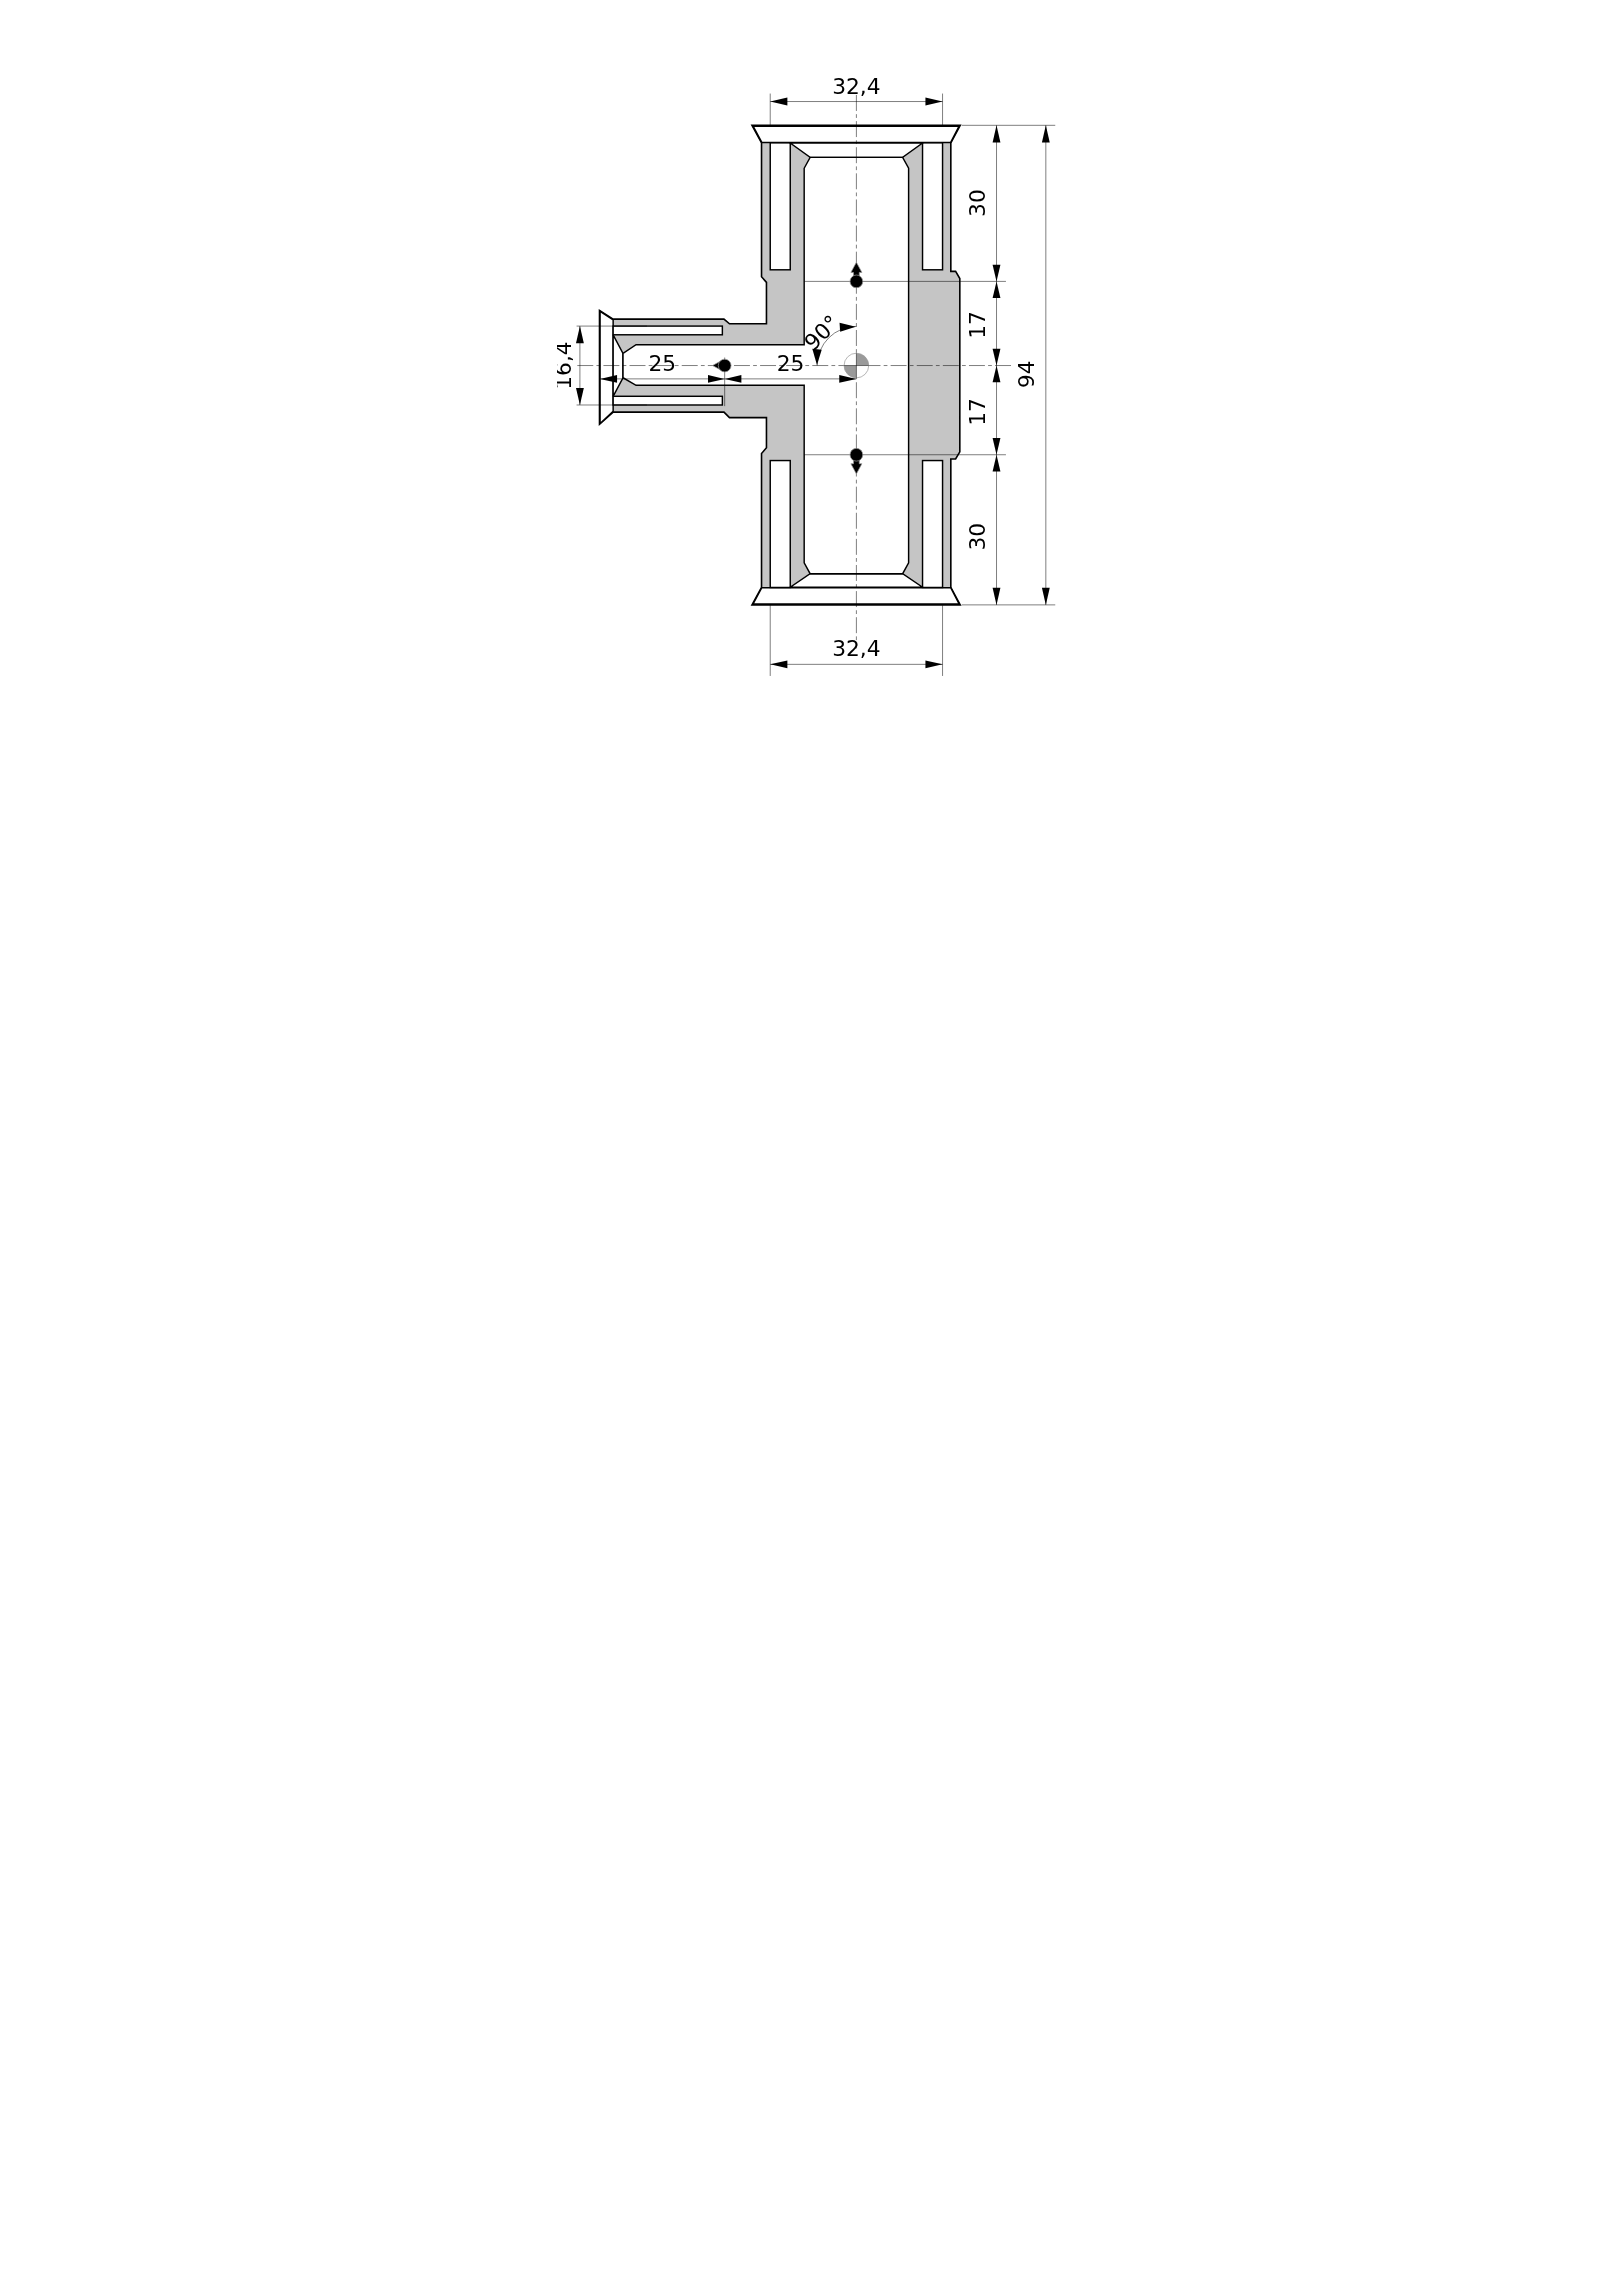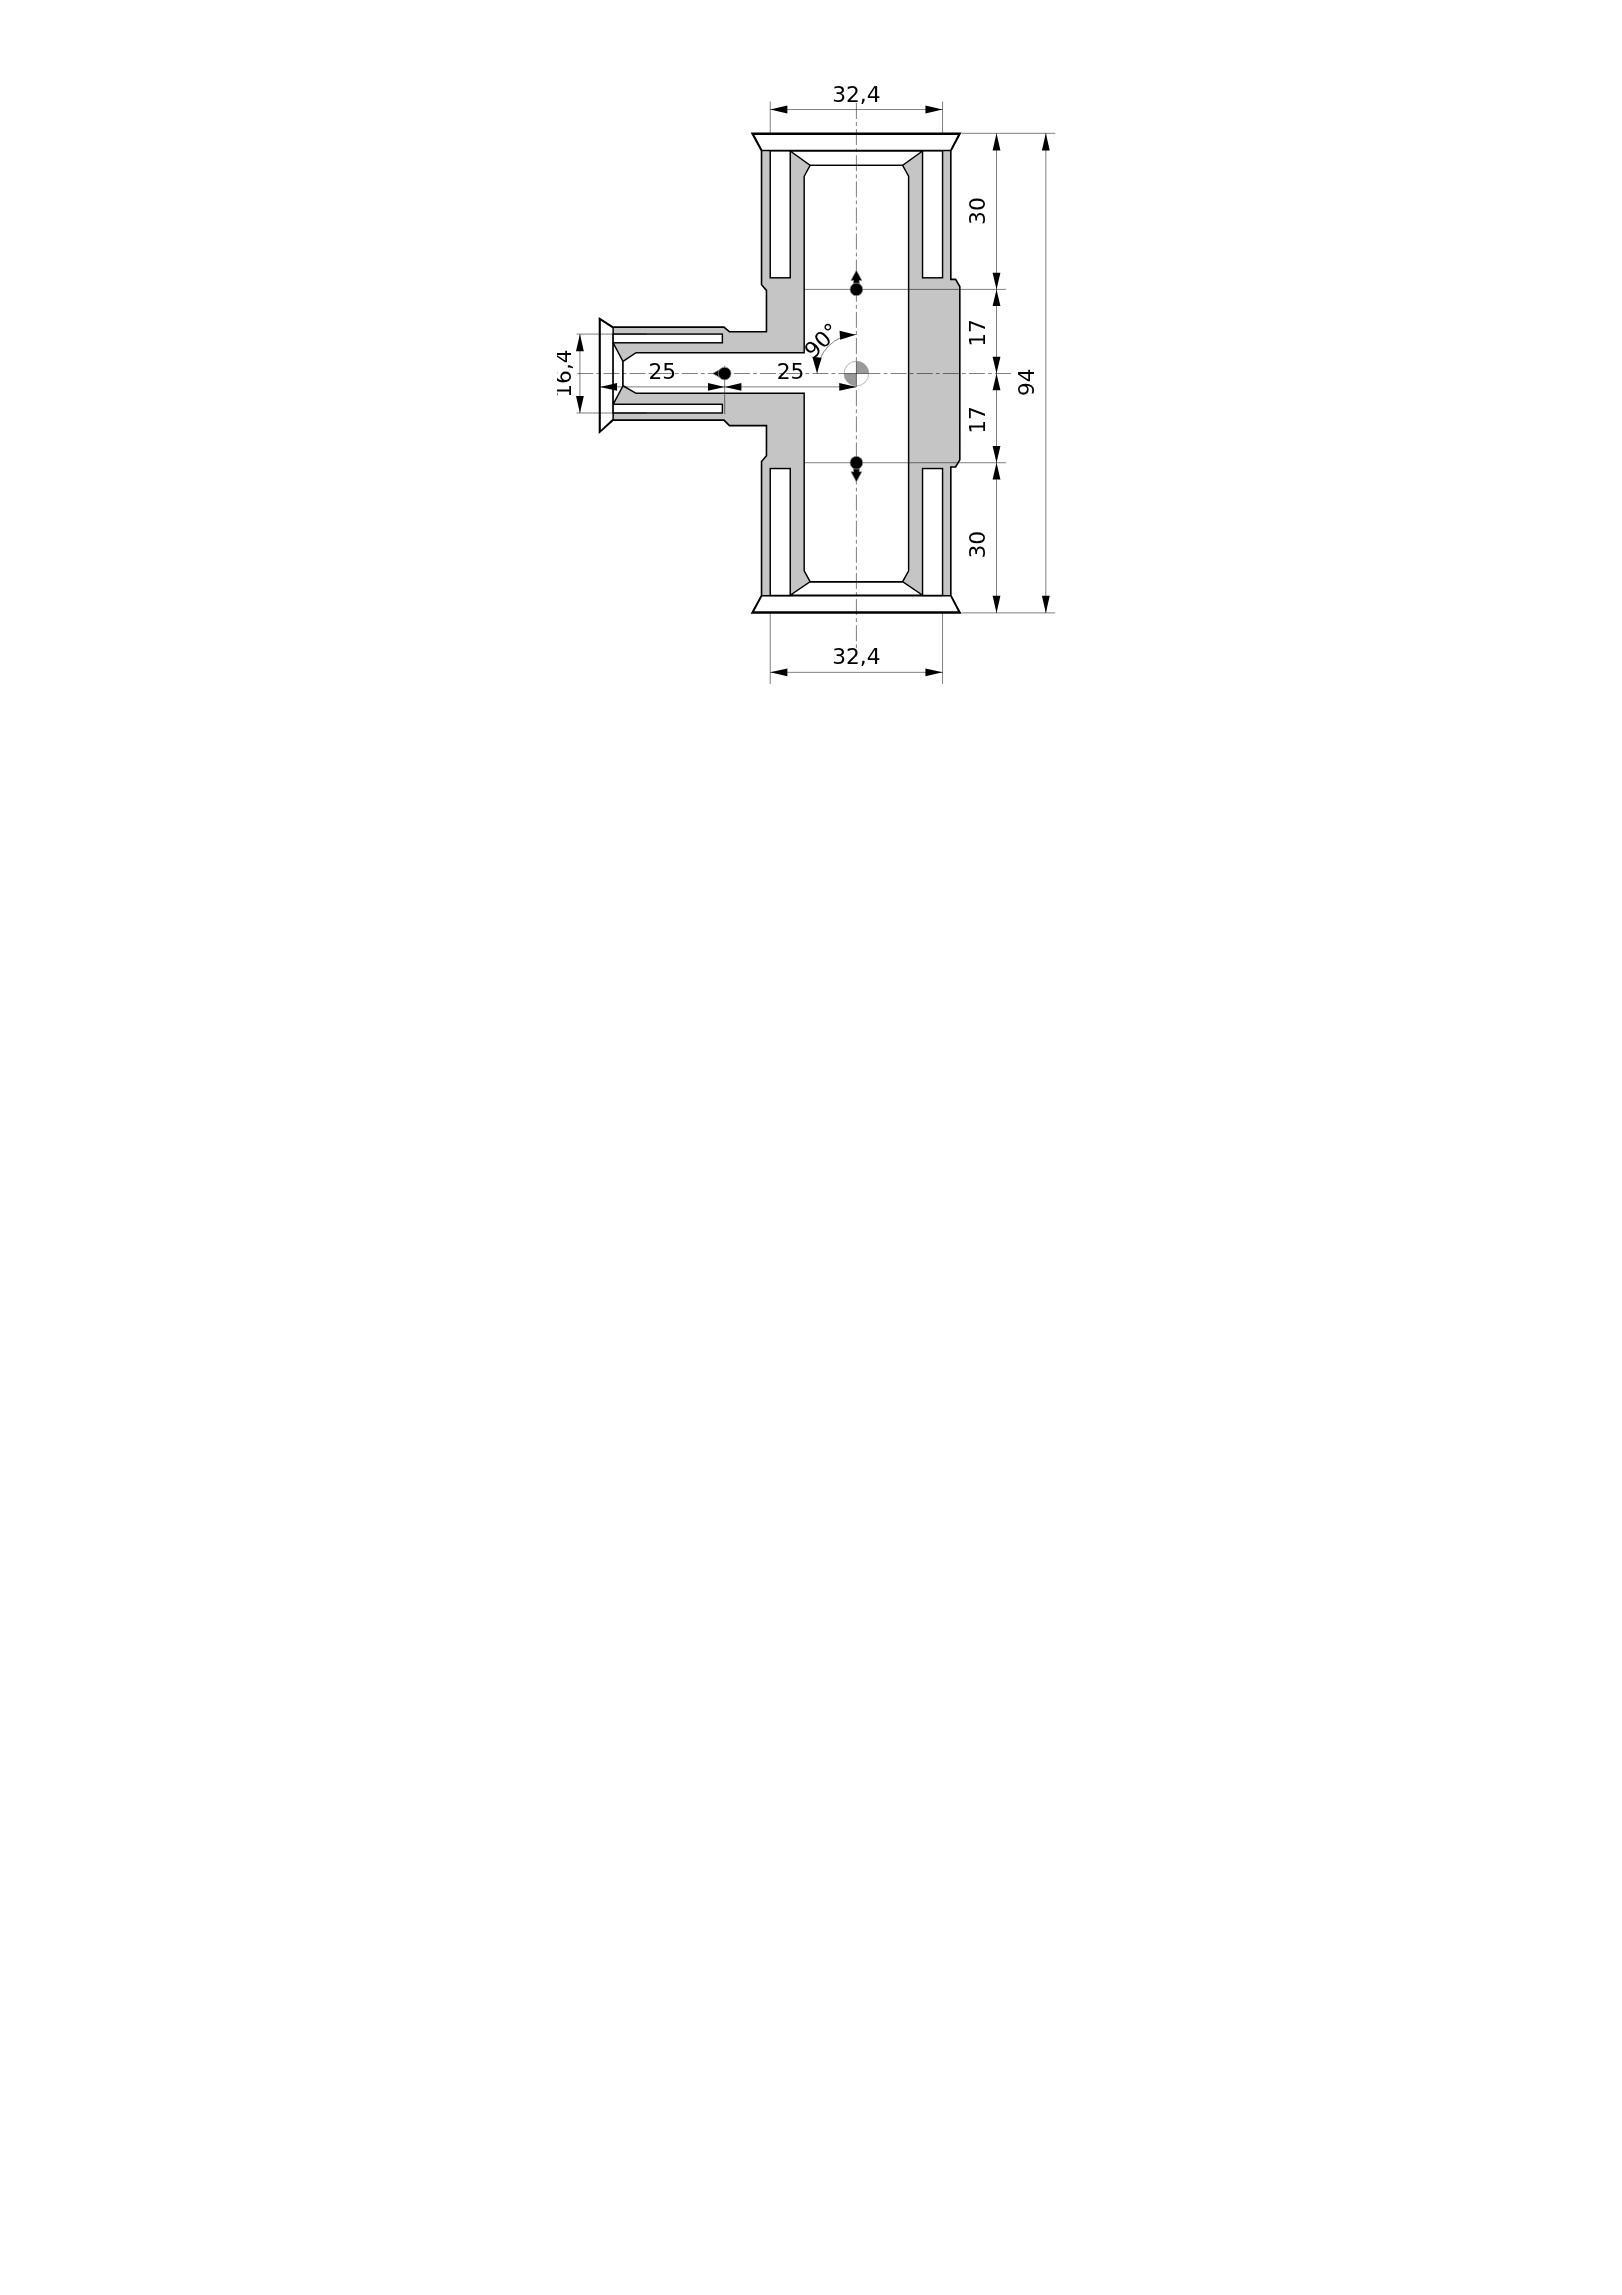--- a/index.html
+++ b/index.html
@@ -1,16 +1,16 @@
 <!DOCTYPE html>
 <html style="font-size:7.4px"><head>
 <meta charset="utf-8">
 <style>
   html,body{margin:0;padding:0;background:#ffffff;}
-  .page{width:100%;max-width:509px;margin:8px auto;}
+  .page{width:100%;max-width:509px;margin:0 auto;}
   svg{display:block;width:100%;height:auto;background:#fff;}
   .outline{fill:#c5c5c5;stroke:#000;stroke-width:11;stroke-linejoin:miter;}
   .whitecut{fill:#fff;stroke:#000;stroke-width:10;stroke-linejoin:miter;}
   .thin{stroke:#000;stroke-width:3.5;fill:none;}
   .center{stroke:#000;stroke-width:3.5;fill:none;stroke-dasharray:110 22 26 22;}
   .arrow{fill:#000;stroke:none;}
   .dimtext{font-family:"DejaVu Sans","Liberation Sans",sans-serif;font-size:150px;fill:#000;}
   .flowsym{fill:#000;stroke:#9a9a9a;stroke-width:5;stroke-linejoin:round;}
   .centroid-outline{fill:#fff;stroke:#9a9a9a;stroke-width:5;}
   .centroid-quad{fill:#9a9a9a;stroke:none;}

